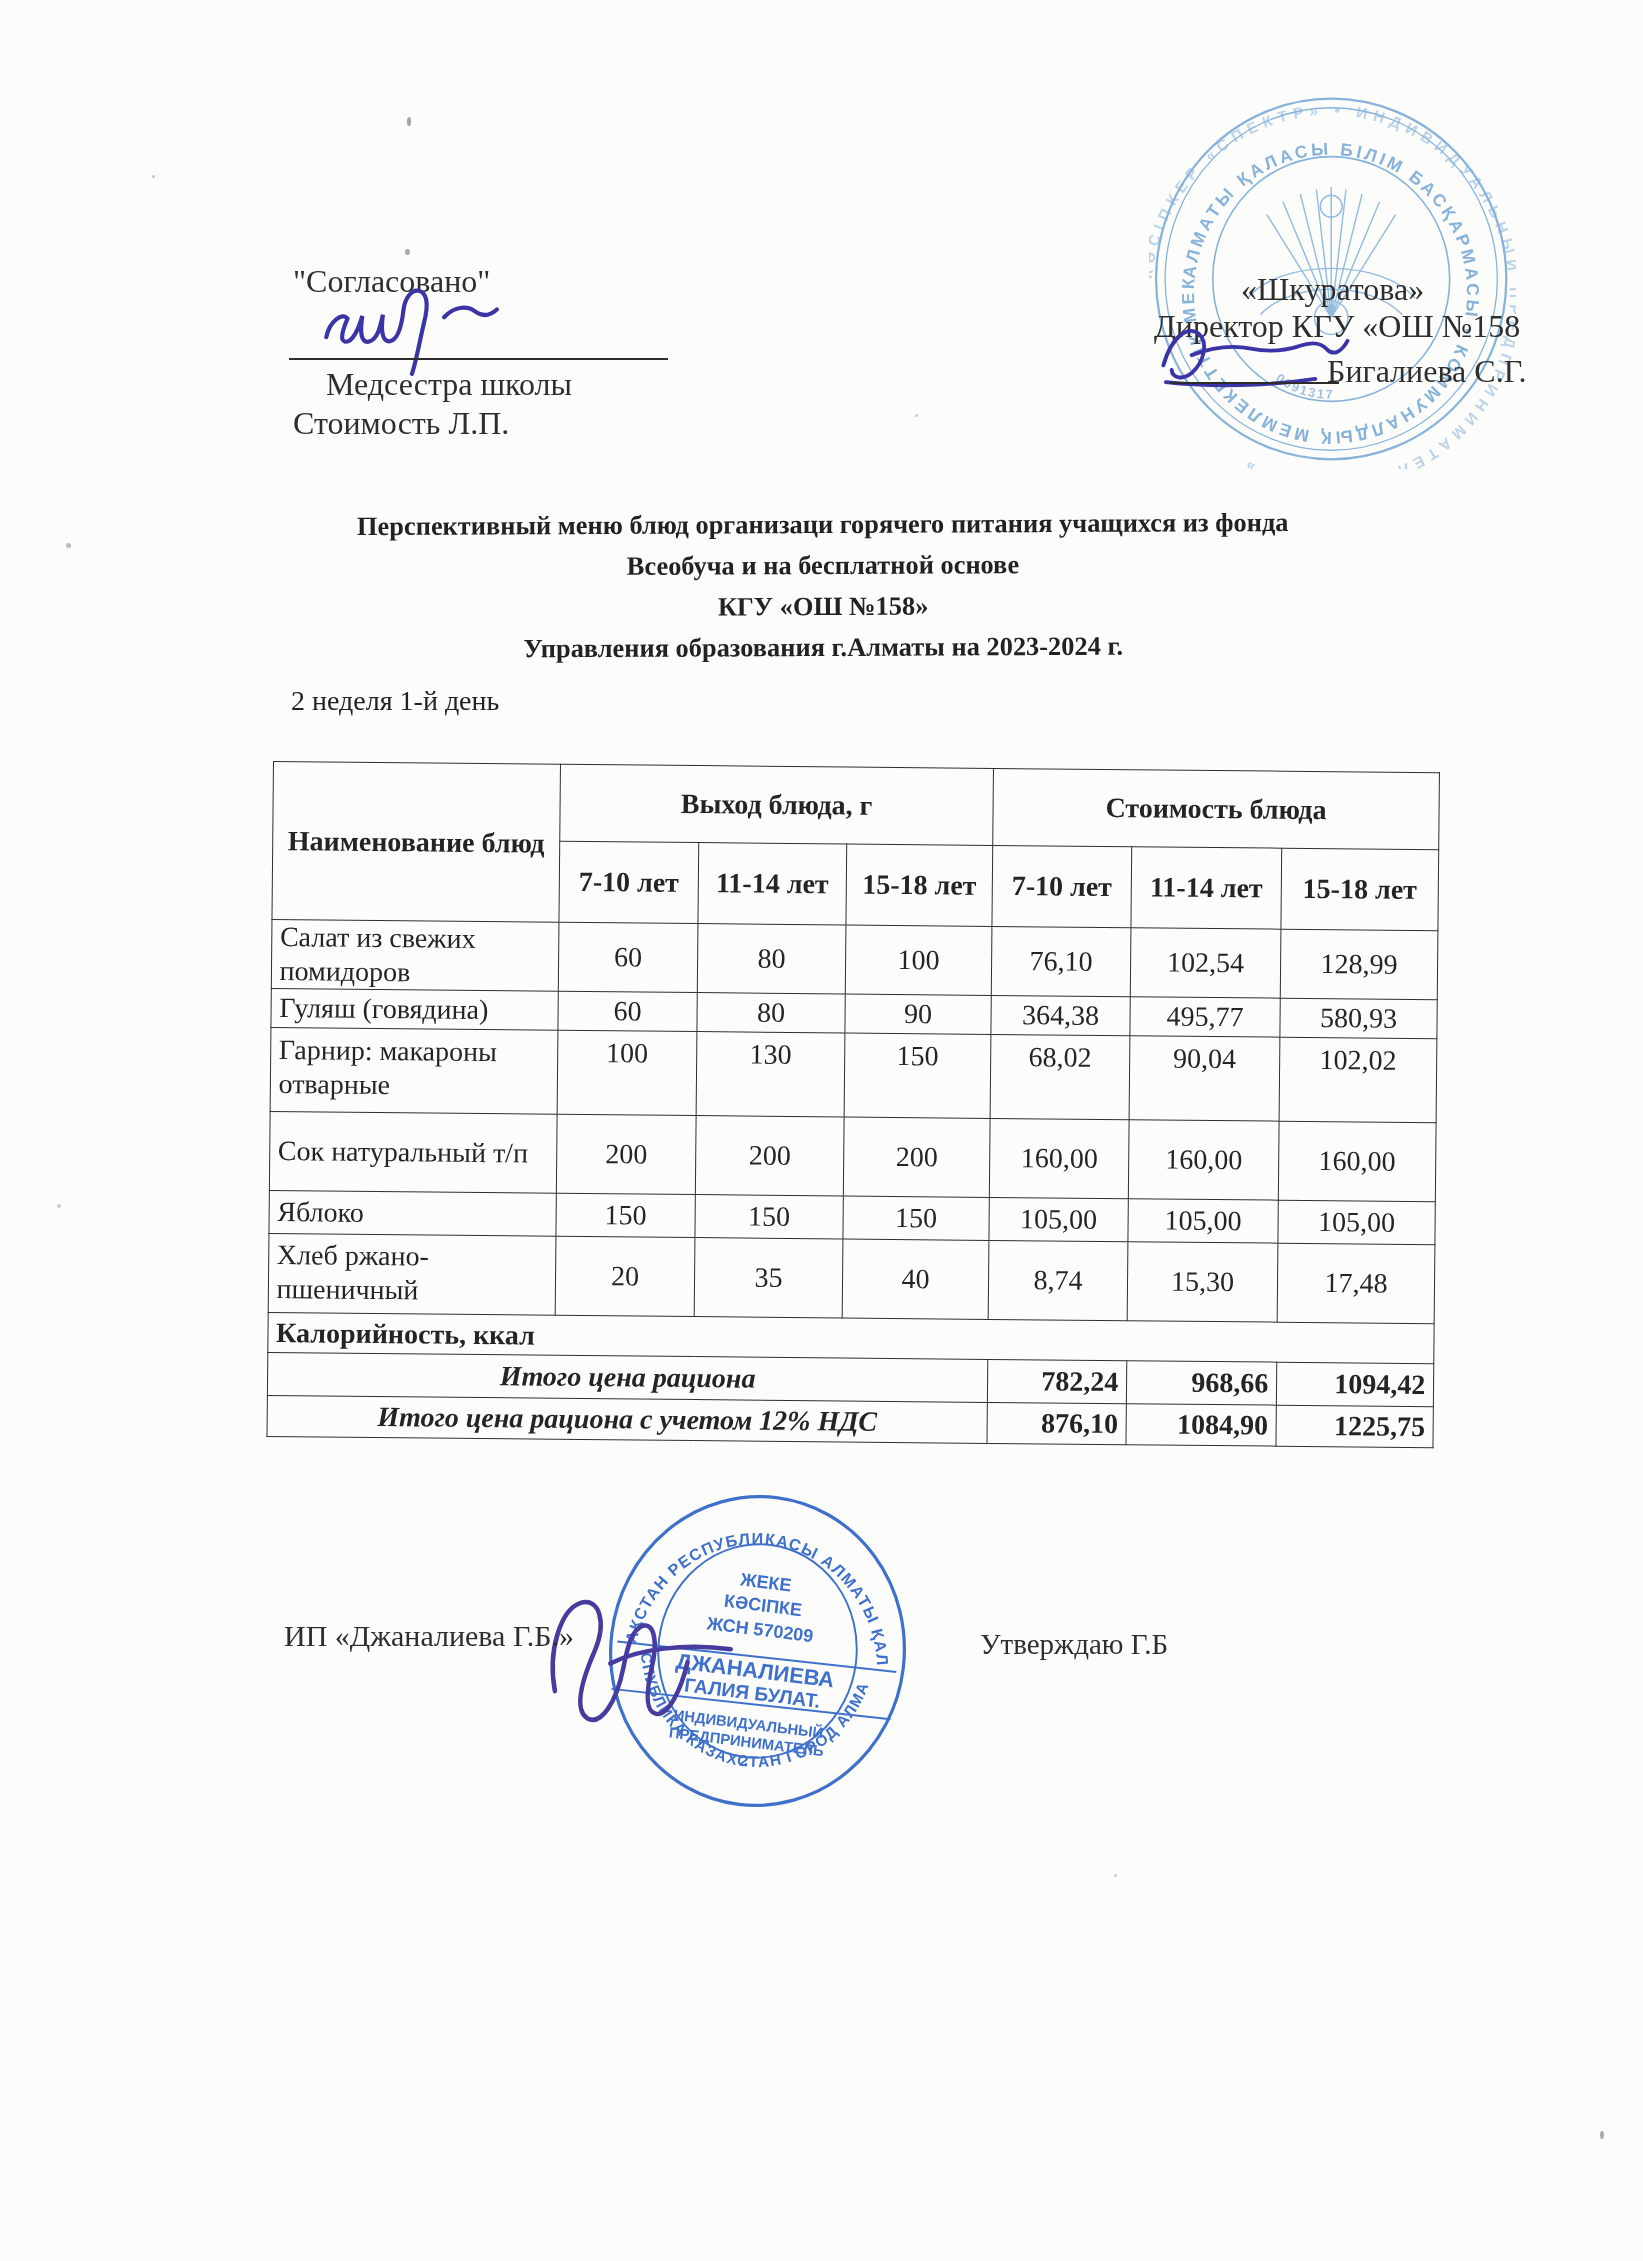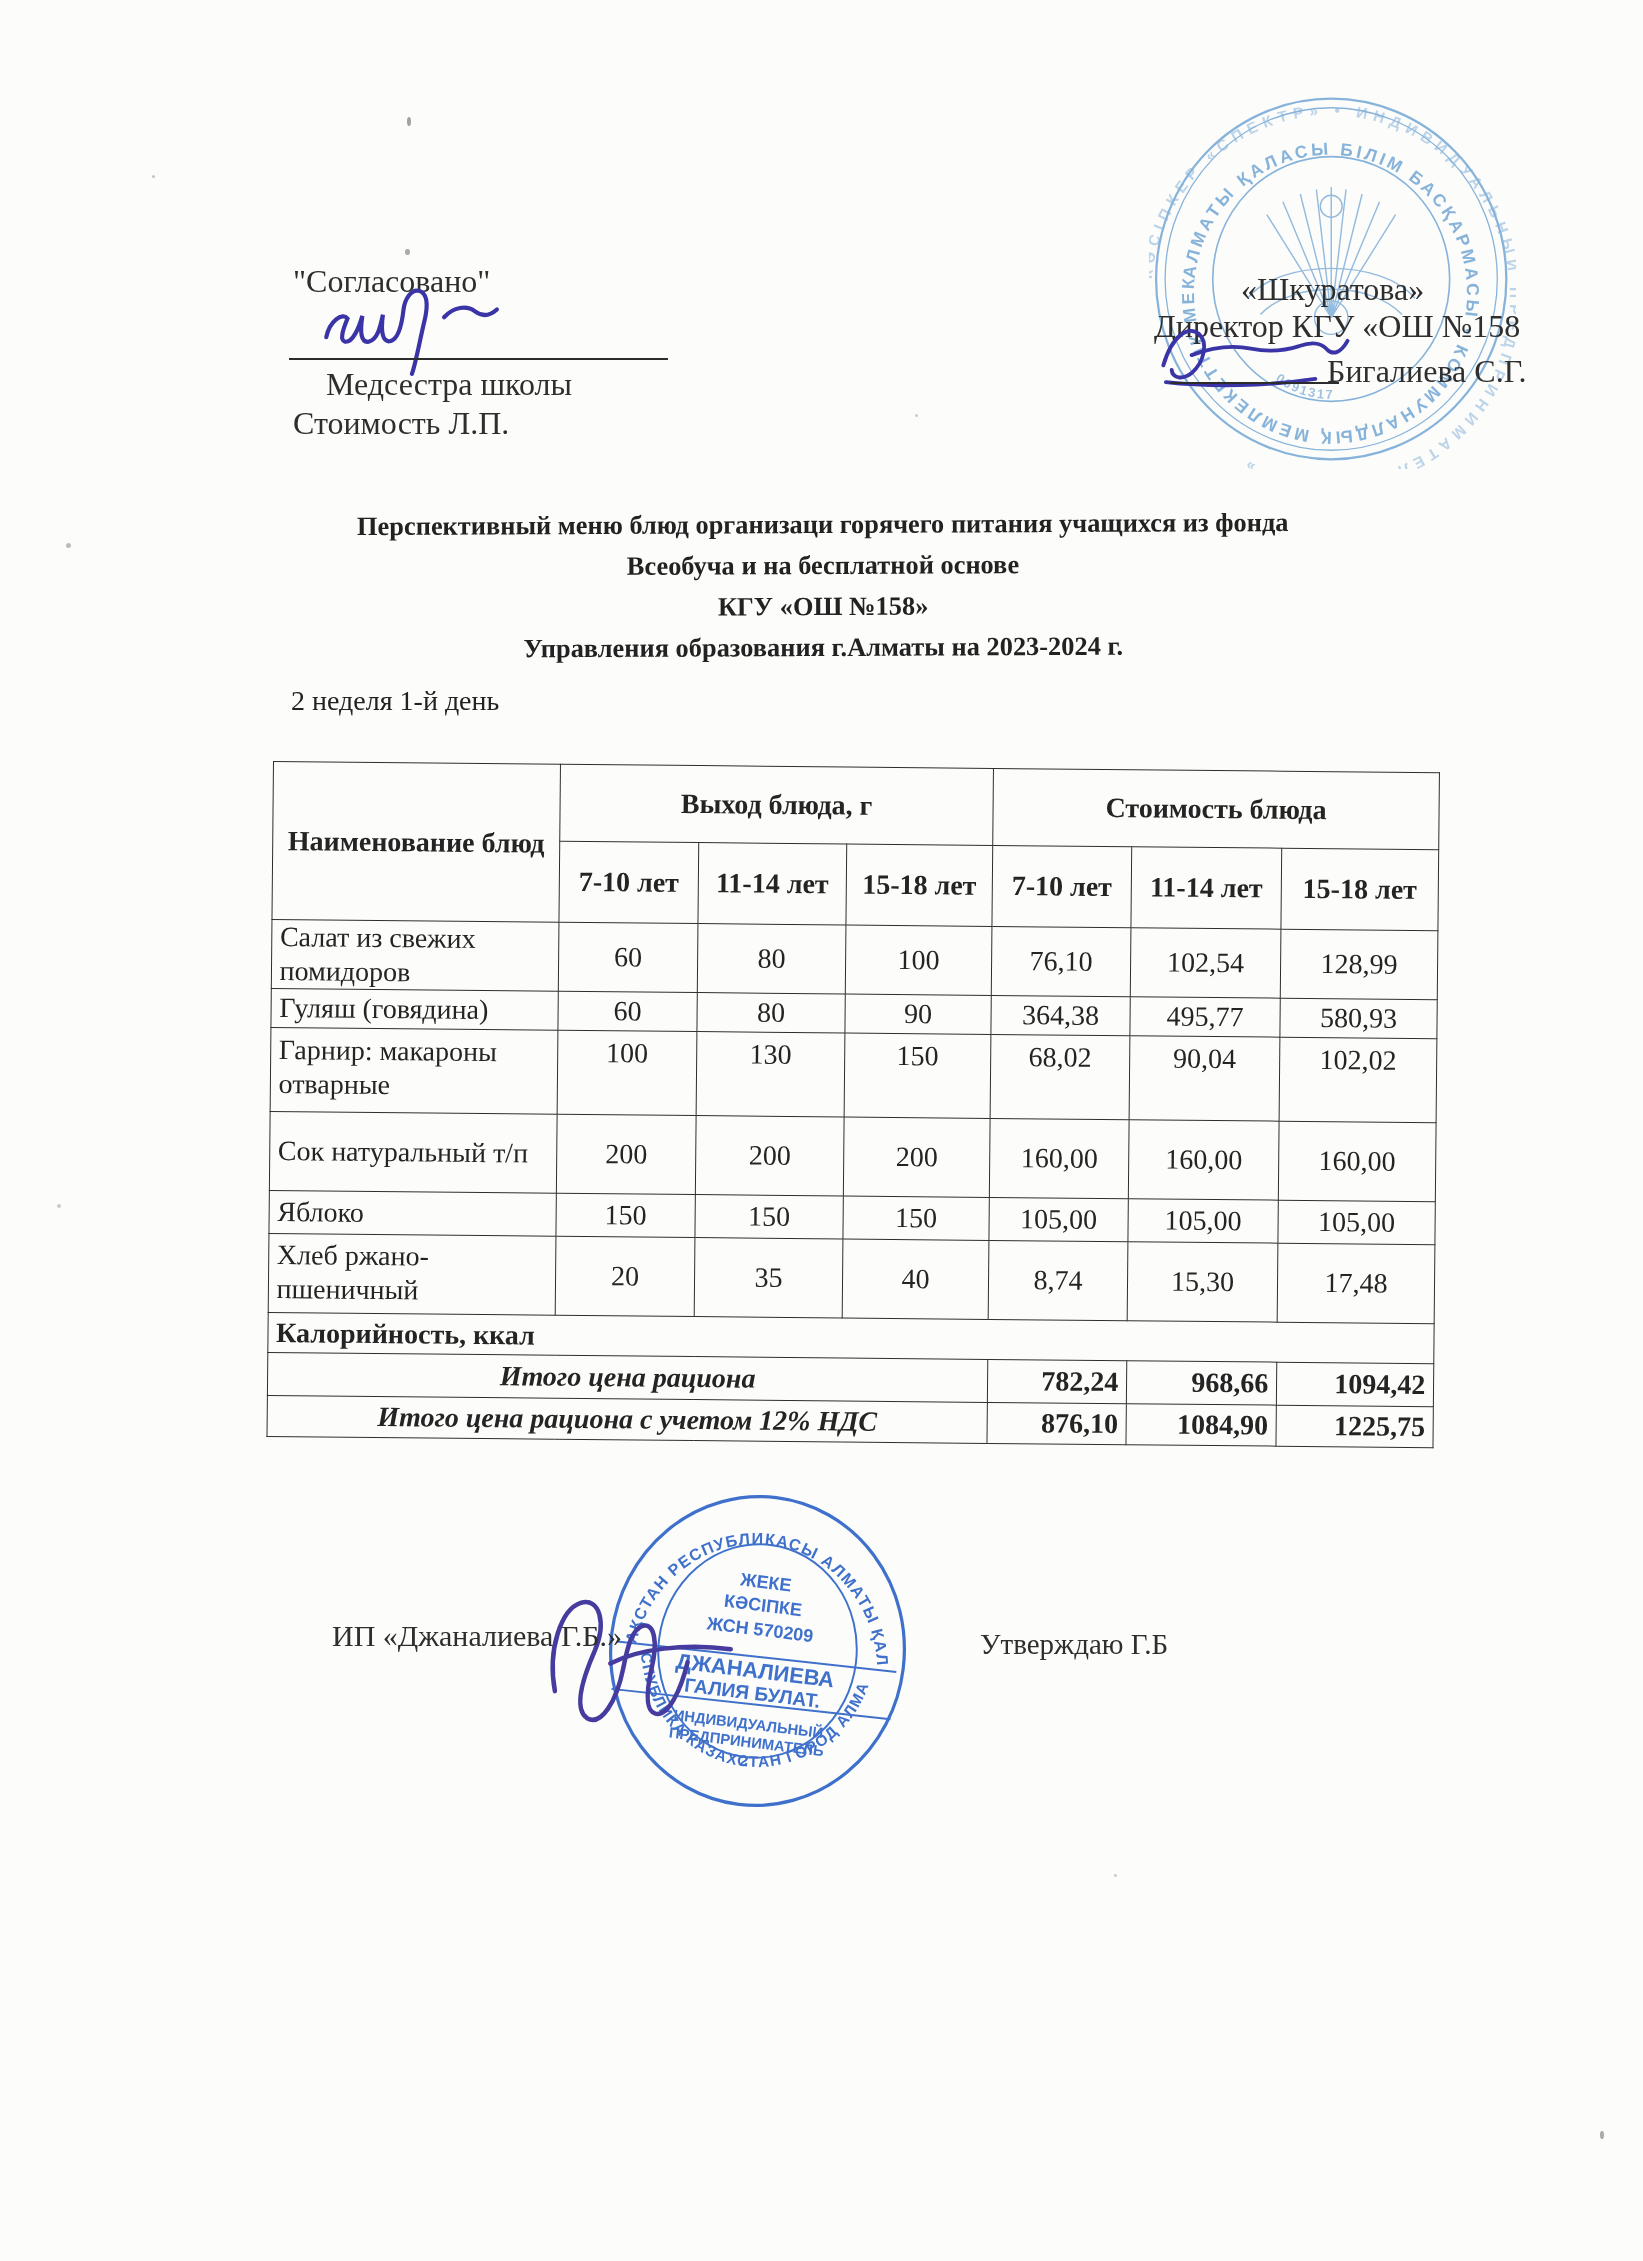--- a/index.html
+++ b/index.html
@@ -235,21 +235,21 @@
 
   <svg class="abs" style="left:534px;top:1572px;" width="226" height="161" viewBox="0 0 350 250">
     <g fill="none" stroke="#463b9e" stroke-width="7" stroke-linecap="round">
       <path d="M32,185 C20,120 42,58 72,48 C102,39 112,80 94,122 C76,163 60,212 82,227
                C104,240 128,200 138,150 C145,114 152,90 167,84 C187,77 192,110 182,150
                C174,186 172,216 188,220 C208,225 228,182 238,140"></path>
       <path d="M118,142 C160,120 235,110 305,120"></path>
     </g>
   </svg>
 
-  <div class="abs" style="left:284px;top:1619px;font-size:30px;color:#2e2e2e;margin-left:48px;">ИП «Джаналиева Г.Б.»</div>
+  <div class="abs" style="left:284px;top:1619px;font-size:30px;color:#2e2e2e;">ИП «Джаналиева Г.Б.»</div>
   <div class="abs" style="left:980px;top:1628px;font-size:29px;color:#2e2e2e;">Утверждаю Г.Б</div>
 
   <div class="speck" style="left:407px;top:117px;width:3.9px;height:9px;opacity:.55;"></div>
   <div class="speck" style="left:405px;top:249px;width:4.5px;height:5.8px;opacity:.5;"></div>
   <div class="speck" style="left:152px;top:175px;width:3.2px;height:3.2px;opacity:.35;"></div>
   <div class="speck" style="left:66px;top:543px;width:5.2px;height:5.2px;opacity:.4;"></div>
   <div class="speck" style="left:57px;top:1204px;width:3.9px;height:3.9px;opacity:.3;"></div>
   <div class="speck" style="left:915px;top:414px;width:3.2px;height:3.2px;opacity:.3;"></div>
   <div class="speck" style="left:1600px;top:2131px;width:3.9px;height:8.4px;opacity:.5;"></div>
   <div class="speck" style="left:1114px;top:1874px;width:3.2px;height:3.2px;opacity:.3;"></div>

